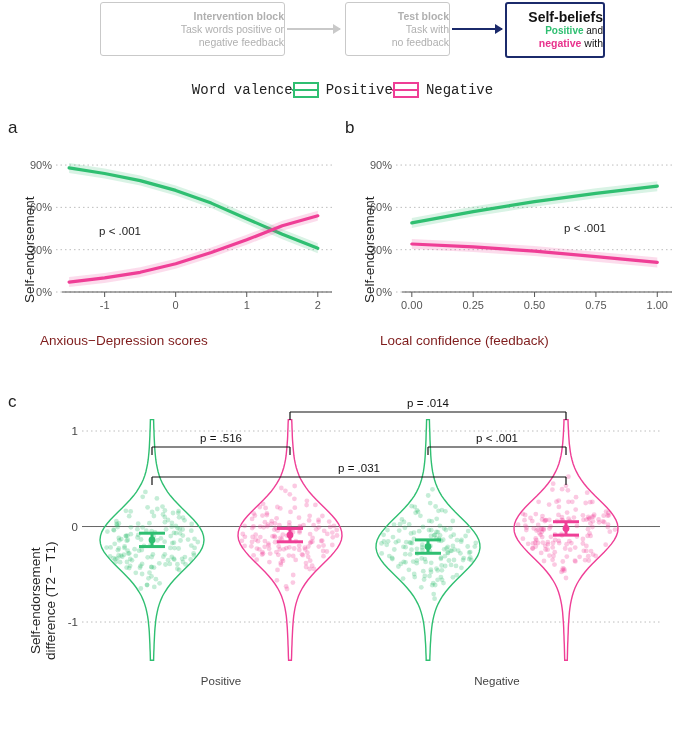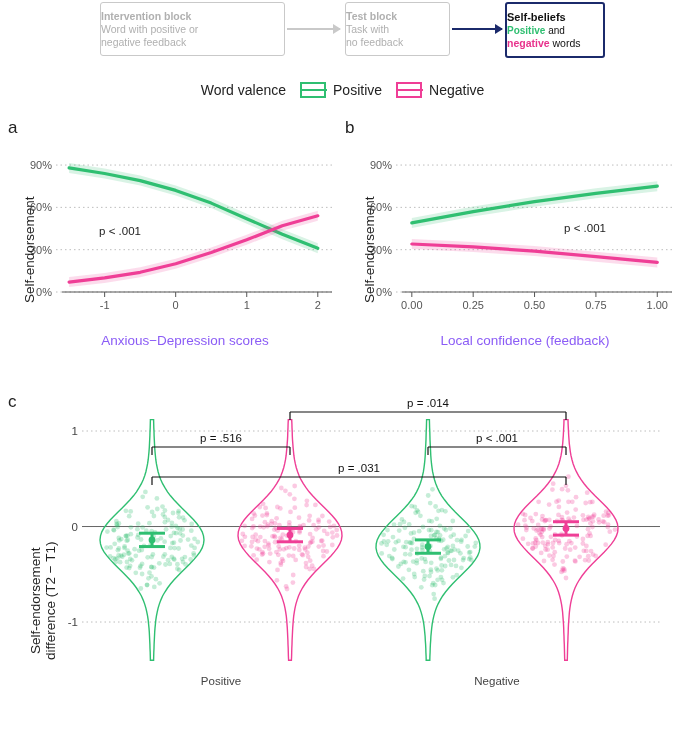--- a/index.html
+++ b/index.html
@@ -2,65 +2,65 @@
 <html><head>
 <meta charset="utf-8">
 <style>
   html,body{margin:0;padding:0;background:#ffffff;}
   body{width:685px;height:732px;position:relative;font-family:"Liberation Sans",sans-serif;color:#222;}
   .root{position:relative;width:685px;height:732px;overflow:hidden;}
 
   
   .flow{position:absolute;left:100px;top:2px;width:500px;height:60px;}
   .box{position:absolute;box-sizing:border-box;border:1px solid #c9c9c9;border-radius:3px;background:#fff;
-       display:flex;flex-direction:column;align-items:flex-start;justify-content:center;text-align:center;
+       display:flex;flex-direction:column;align-items:flex-end;justify-content:center;text-align:center;
        font-size:10.5px;line-height:13px;color:#b0b0b0;}
   .box.b1{left:0px;top:0px;width:185px;height:54px;}
   .box.b2{left:245px;top:0px;width:105px;height:54px;}
   .box.b3{left:405px;top:0px;width:100px;height:56px;border:2px solid #1b2a6b;color:#111;}
   .box .ttl{font-weight:bold;}
-  .b3 .ttl{color:#111;font-weight:bold;font-size:11px;}
+  .b3 .ttl{color:#111;font-weight:bold;font-size:14px;}
   .pos-w{color:#2fbf71;font-weight:bold;}
   .neg-w{color:#e8328c;font-weight:bold;}
   .arrow{position:absolute;top:26px;height:2px;}
   .arrow .ln{position:absolute;left:0;top:0;height:2px;width:100%;}
   .arrow .hd{position:absolute;right:-1px;top:-4px;width:0;height:0;border-top:5px solid transparent;border-bottom:5px solid transparent;}
   .arrow.a1{left:187px;width:53px;}
   .arrow.a1 .ln{background:#c9c9c9;}
   .arrow.a1 .hd{border-left:8px solid #c9c9c9;}
   .arrow.a2{left:352px;width:50px;}
   .arrow.a2 .ln{background:#1b2a6b;}
   .arrow.a2 .hd{border-left:8px solid #1b2a6b;}
 
   
-  .legend{position:absolute;left:0;top:82px;width:685px;display:flex;justify-content:center;align-items:center;gap:14px;font-size:14px;}
+  .legend{position:absolute;left:0;top:82px;width:685px;display:flex;justify-content:center;align-items:center;font-size:14px;font-family:Liberation Mono, monospace;}
   .legend .lbl{color:#222;}
   .legend .key{display:flex;align-items:center;gap:7px;}
   .legend .swatch{width:26px;height:16px;box-sizing:border-box;border:2.5px solid #2fbf71;position:relative;}
   .legend .swatch.neg{border-color:#ef3e96;}
   .legend .swatch:after{content:"";position:absolute;left:-2.5px;right:-2.5px;top:50%;height:2.5px;margin-top:-1.25px;background:#2fbf71;}
   .legend .swatch.neg:after{background:#ef3e96;}
   .legend .ktext{font-size:14px;}
 
   
   .plabel{position:absolute;font-size:17px;color:#222;}
 
   
-  .axtitle{position:absolute;font-size:13.5px;color:#8b5cf6;text-align:center;}
+  .axtitle{position:absolute;font-size:13.5px;color:#7f1d1d;}
   .ytitle{position:absolute;font-size:13.5px;color:#222;transform:rotate(-90deg);transform-origin:left top;white-space:nowrap;}
 </style>
 </head>
 <body>
 
 <div class="root">
 
   <div class="flow">
     <div class="box b1">
       <div class="ttl">Intervention block</div>
-      <div>Word with positive or</div>
+      <div>Task words positive or</div>
       <div>negative feedback</div>
     </div>
     <div class="arrow a1">
         <div class="ln"></div>
         <div class="hd"></div>
       </div>
     <div class="box b2">
       <div class="ttl">Test block</div>
       <div>Task with</div>
       <div>no feedback</div>
@@ -68,21 +68,21 @@
     <div class="arrow a2">
         <div class="ln"></div>
         <div class="hd"></div>
       </div>
     <div class="box b3">
       <div class="ttl">Self-beliefs</div>
       <div style="font-size:10px;color:#111;">
         <span class="pos-w">Positive</span><span> and </span>
       </div>
       <div style="font-size:10.5px;color:#111;">
-        <span class="neg-w">negative</span><span> words</span>
+        <span class="neg-w">negative</span><span> with</span>
       </div>
     </div>
   </div>
 
   <div class="legend">
     <span class="lbl">Word valence</span>
     <span class="key">
       <span class="swatch"></span>
       <span class="ktext">Positive</span>
     </span>

